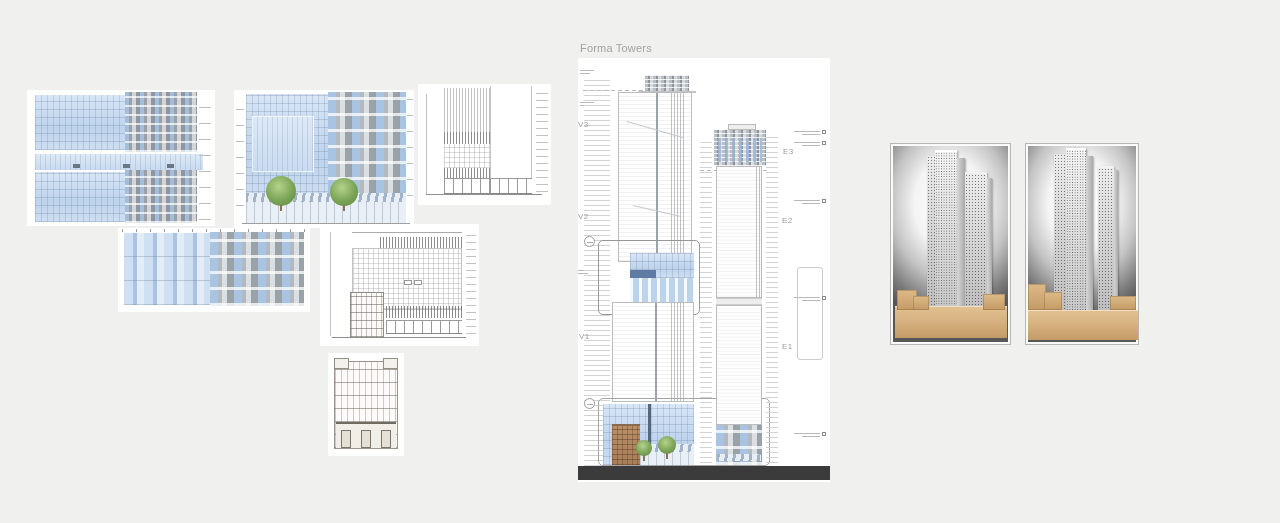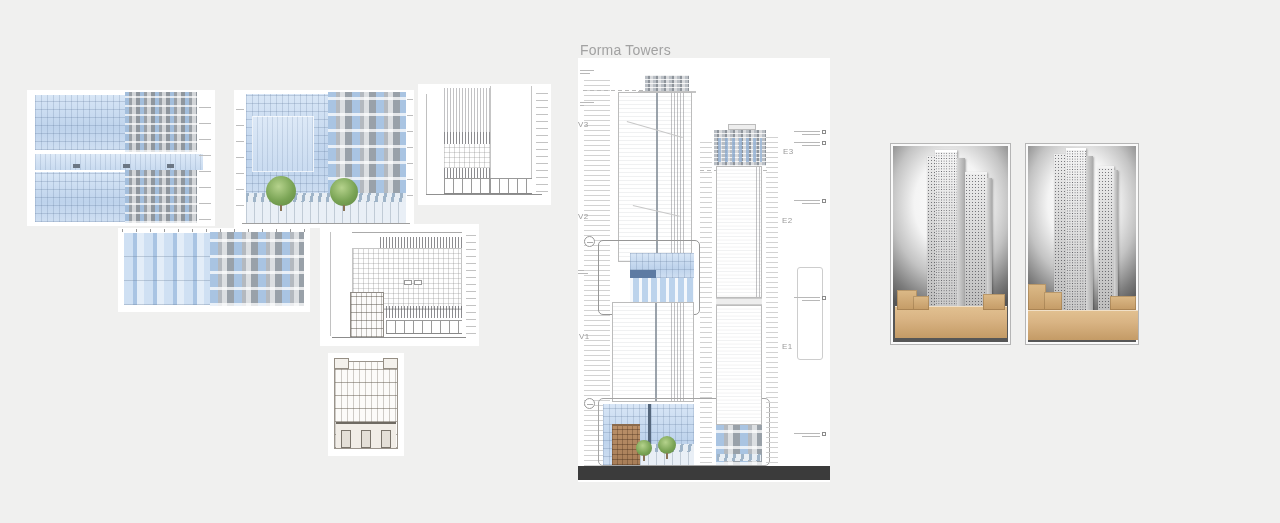--- a/index.html
+++ b/index.html
@@ -1,20 +1,20 @@
 <!DOCTYPE html>
 <html style="--canvas-bg: #f0f0ef; --card-bg: #ffffff; --board-title-gray: #a2a2a2; --level-label-gray: #9b9b9b; --ground-band: #3b3b3b; --glass-blue: #c7daf0; --facade-gray: #9aa0a6; --wood-tan: #d9b484; --heritage-brick: #b08a62;"><head>
 <meta charset="utf-8">
 <style>
 *{margin:0;padding:0;box-sizing:border-box}
 html,body{width:1280px;height:523px;overflow:hidden}
 body{background:var(--canvas-bg,#f0f0ef);font-family:"Liberation Sans",sans-serif;position:relative}
 .abs{position:absolute}
 .card{position:absolute;background:var(--card-bg,#fff)}
-.board-title{position:absolute;font-size:14px;color:var(--board-title-gray,#a2a2a2);letter-spacing:.2px}
+.board-title{position:absolute;font-size:11px;color:var(--board-title-gray,#a2a2a2);letter-spacing:.2px}
 .lvl{position:absolute;font-size:8px;color:var(--level-label-gray,#9b9b9b);letter-spacing:.3px}
 
 .glass{background-image:
  repeating-linear-gradient(90deg,rgba(90,115,150,.22) 0 1px,transparent 1px 6px),
  repeating-linear-gradient(0deg,rgba(90,115,150,.25) 0 1px,transparent 1px 8px),
  linear-gradient(180deg,#d8e6f6 0%,#bed3ec 60%,#cfdff2 100%)}
 .glass-light{background-image:
  repeating-linear-gradient(90deg,rgba(90,115,150,.18) 0 1px,transparent 1px 5px),
  linear-gradient(180deg,#dde9f7,#c9dbf0)}
 .checker{background-image:

